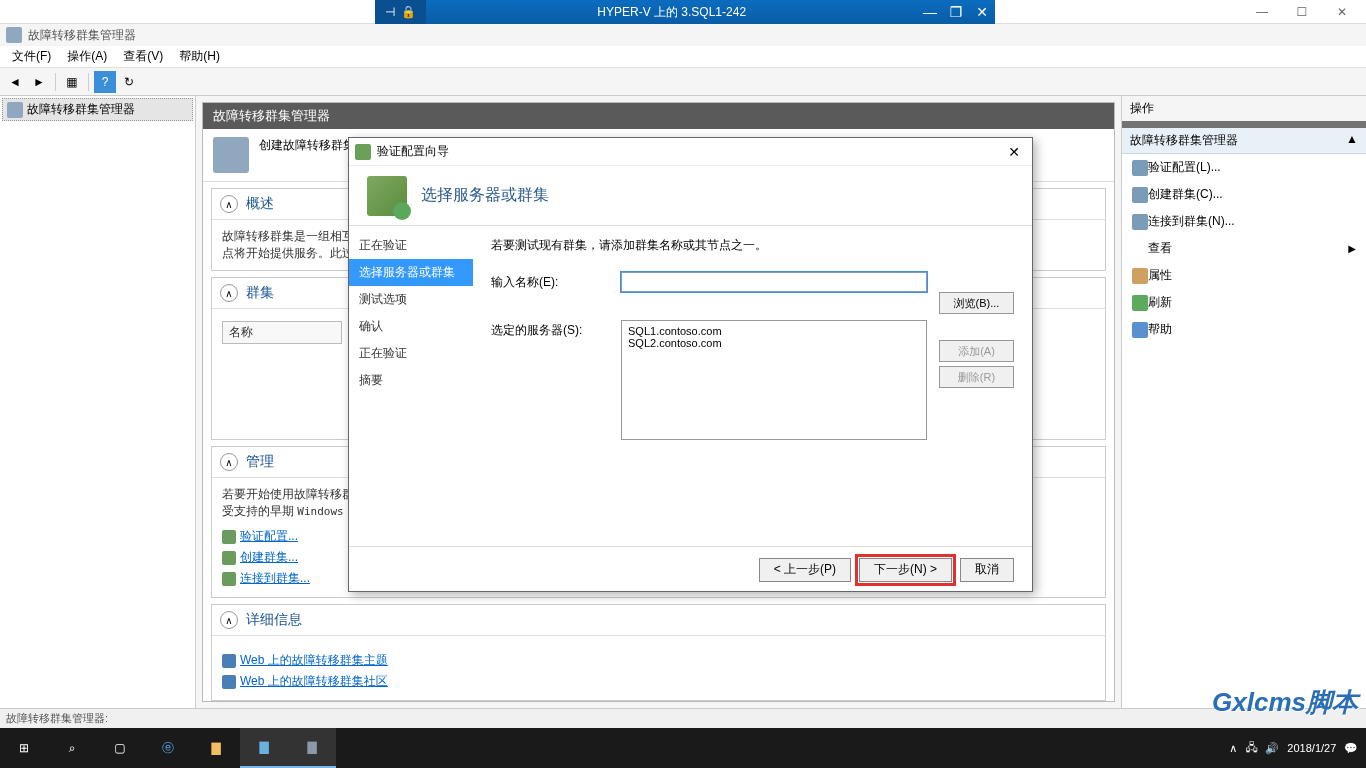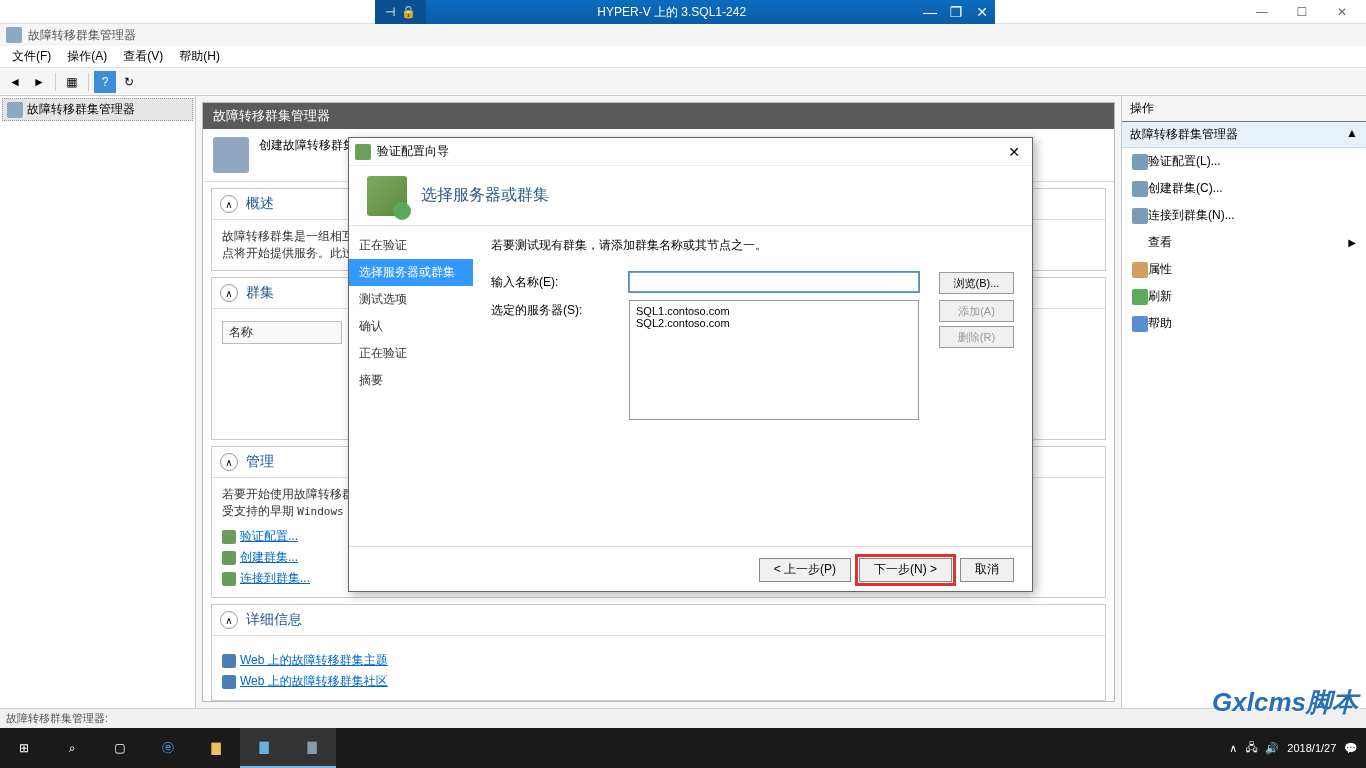--- a/index.html
+++ b/index.html
@@ -51,21 +51,21 @@
 .namecol { border: 1px solid #bbb; padding: 2px 6px; background: #f8f8f8; margin-top: 4px; width: 120px; }
 .linklist { margin-top: 6px; }
 .linklist a { color: #0066cc; text-decoration: underline; display: flex; align-items: center; gap: 4px; padding: 2px 0; }
 .linklist .li-icn { width: 14px; height: 14px; background: #6a9c5e; border-radius: 2px; display: inline-block; }
 .linklist .li-icn.blue { background: #4a7fb5; }
 .tail-text { color: #333; }
 .tail-low { font-family: Consolas, monospace; font-size: 11px; }
 
 
 .actions { width: 245px; border-left: 1px solid #ccc; background: #fff; }
-.actions-title { background: #f5f5f5; border-bottom: 1px solid #737373; padding: 4px 8px; font-size: 12px; }
+.actions-title { background: #f5f5f5; border-bottom: 7px solid #737373; padding: 4px 8px; font-size: 12px; }
 .actions-header { background: #e8f0f8; padding: 4px 8px; font-size: 12px; border-bottom: 1px solid #cad8e8; display: flex; justify-content: space-between; }
 .action-item { display: flex; align-items: center; padding: 5px 10px; font-size: 12px; }
 .action-item .aicn { width: 16px; height: 16px; border-radius: 2px; }
 .aicn.server { background: #7a9cb8; }
 .aicn.refresh { background: #5caa5c; }
 .aicn.props { background: #d0a060; }
 .aicn.help { background: #5a8fd0; }
 
 
 .statusbar { height: 20px; background: #f0f0f0; border-top: 1px solid #ccc; padding: 2px 6px; font-size: 11px; color: #555; }
@@ -86,25 +86,25 @@
 .wiz-head { height: 60px; background: #fff; display: flex; align-items: center; padding: 0 18px; gap: 14px; border-bottom: 1px solid #e0e0e0; }
 .wiz-head .big-icn { width: 40px; height: 40px; background: linear-gradient(135deg, #7fa85f, #5a8c3f); border-radius: 3px; position: relative; }
 .wiz-head .big-icn::after { content: ""; position: absolute; right: -4px; bottom: -4px; width: 18px; height: 18px; background: #5aa85a; border-radius: 50%; }
 .wiz-head h2 { font-size: 16px; color: #2a5a8f; font-weight: normal; }
 .wiz-body { display: flex; height: 320px; }
 .wiz-steps { width: 124px; background: #fff; padding: 6px 0; font-size: 12px; }
 .wiz-steps div { padding: 5px 10px; color: #333; }
 .wiz-steps div.sel { background: #3399ff; color: #fff; }
 .wiz-content { flex: 1; padding: 10px 18px; font-size: 12px; }
 .wiz-content .instr { margin-bottom: 18px; line-height: 1.5; }
-.wiz-row { display: flex; align-items: flex-start; margin-bottom: 6px; gap: 20px; }
+.wiz-row { display: flex; align-items: flex-start; margin-bottom: 6px; gap: 12px; }
 .wiz-row label { width: 118px; padding-top: 2px; }
 .wiz-row input[type=text] { flex: 1; border: 1px solid #7a9cc0; height: 20px; padding: 0 4px; outline: 1px solid #4a8fd8; }
 .wiz-row .srvbox { flex: 1; border: 1px solid #999; height: 120px; padding: 4px 6px; font-family: Consolas, monospace; font-size: 11px; background: #fff; }
-.wiz-row .btncol { width: 75px; display: flex; flex-direction: column; gap: 4px; }
+.wiz-row .btncol { width: 75px; display: flex; flex-direction: column; gap: 4px; margin-top: 20px; }
 .wiz-row .btncol button { height: 22px; font-size: 11px; background: #f0f0f0; border: 1px solid #999; }
 .wiz-row .btncol button:disabled { color: #999; }
 .wiz-foot { height: 46px; border-top: 1px solid #ddd; display: flex; align-items: center; justify-content: flex-end; padding: 0 18px; gap: 8px; }
 .wiz-foot button { height: 24px; padding: 0 14px; font-size: 12px; background: #f0f0f0; border: 1px solid #888; }
 .wiz-foot button.hl { outline: 3px solid #e03030; outline-offset: 1px; }
 
 .caret { margin-left: auto; font-size: 10px; }
 </style>
 </head>
 <body>

